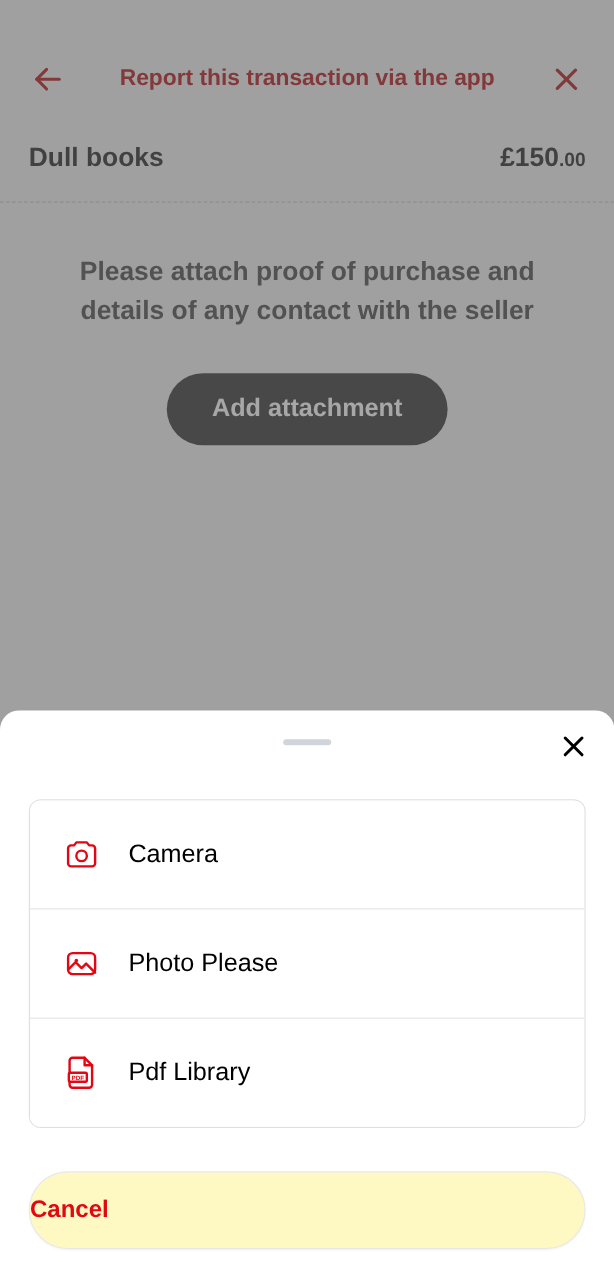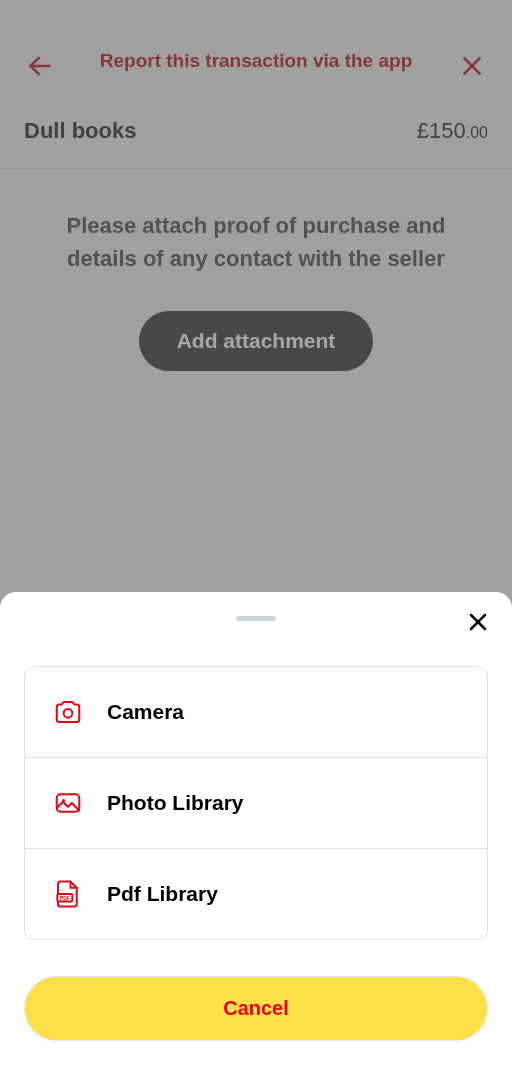--- a/index.html
+++ b/index.html
@@ -26,20 +26,21 @@
       position: absolute;
       top: 0;
       left: 0;
       width: 100%;
       height: 100%;
       background: rgba(80, 80, 80, 0.5);
       z-index: 5;
     }
     .header {
       display: flex;
+      align-items: center;
       justify-content: space-between;
       padding: 50px 24px 20px 24px;
     }
     .back-arrow {
       color: #b72025;
       width: 32px;
       height: 32px;
       display: flex;
       align-items: center;
       justify-content: center;
@@ -67,21 +68,21 @@
       border-bottom: 1px dashed #ccc;
       gap: 28px;
     }
     .transaction-name {
       font-size: 22px;
       font-weight: 700;
       color: #333;
     }
     .transaction-amount {
       font-size: 22px;
-      font-weight: 400;
+      font-weight: 700;
       color: #333;
     }
     .transaction-amount .decimal {
       font-size: 16px;
     }
     .instruction {
       font-size: 22px;
       font-weight: 700;
       color: #555;
       text-align: center;
@@ -156,35 +157,35 @@
       width: 30px;
       height: 30px;
       color: #e30613;
       flex-shrink: 0;
       display: flex;
       align-items: center;
       justify-content: center;
     }
     .option-label {
       font-size: 21px;
-      font-weight: 700;
+      font-weight: 400;
       color: #000;
     }
     .cancel-btn {
       display: block;
       margin: 0 24px;
       width: calc(100% - 48px);
-      background: #fde047;
+      background: #fef9c3;
       border: 1px solid #e8e8e8;
       border-radius: 40px;
       padding: 20px 0;
       font-size: 20px;
       font-weight: 700;
       color: #e30613;
-      text-align: center;
+      text-align: left;
       box-shadow: 0 1px 2px rgba(0,0,0,0.04);
     }
     svg { display: block; }
   </style>
 </head>
 <body>
 
 <div class="background">
   <div class="header">
     <div class="back-arrow">
@@ -239,21 +240,21 @@
     </div>
 
     <div class="option-row">
       <div class="option-icon">
         <svg width="30" height="30" viewBox="0 0 24 24" fill="none" stroke="currentColor" stroke-width="1.6" stroke-linecap="round" stroke-linejoin="round">
           <rect x="3" y="5" width="18" height="14" rx="3"></rect>
           <circle cx="8.5" cy="10" r="1.2" fill="currentColor" stroke="none"></circle>
           <path d="M3 16 l5 -5 l4 4 l3 -3 l6 6"></path>
         </svg>
       </div>
-      <div class="option-label">Photo Library</div>
+      <div class="option-label">Photo Please</div>
     </div>
 
     <div class="option-row">
       <div class="option-icon">
         <svg width="30" height="30" viewBox="0 0 24 24" fill="none" stroke="currentColor" stroke-width="1.6" stroke-linecap="round" stroke-linejoin="round">
           <path d="M6 2 h8 l5 5 v13 a2 2 0 0 1 -2 2 h-11 a2 2 0 0 1 -2 -2 v-16 a2 2 0 0 1 2 -2 z"></path>
           <path d="M14 2 v5 h5"></path>
           <rect x="3.5" y="12" width="12" height="6" rx="1" fill="#fff"></rect>
           <text x="9.5" y="16.5" font-size="4.2" font-weight="700" text-anchor="middle" fill="currentColor" stroke="none">PDF</text>
         </svg>

